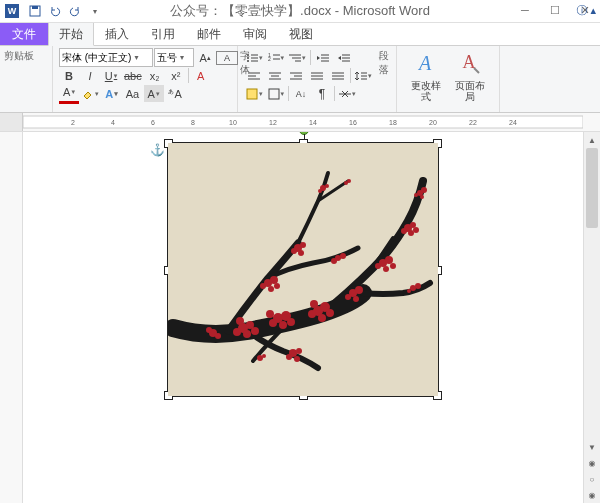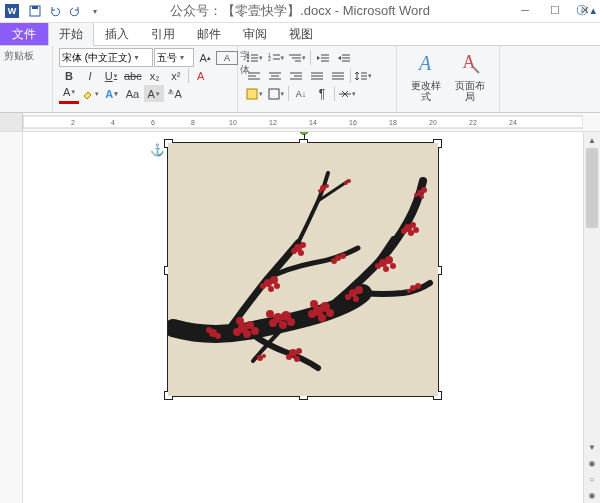--- a/index.html
+++ b/index.html
@@ -259,20 +259,21 @@
             <div class="sep"></div>
             <div class="tbtn dd">
                 <svg width="12" height="12">
                   <line x1="0" y1="6" x2="12" y2="6" stroke="#444"></line>
                   <path d="M3 3 L6 6 L3 9 M9 3 L6 6 L9 9" fill="none" stroke="#444"></path>
                 </svg>
               </div>
           </div>
         </div>
       </div>
+      <div class="group-label">段落</div>
     </div>
 
     <div class="ribbon-group" style="width:94px">
       <div class="group-body" style="justify-content:center">
         <div class="big-btn">
           <div class="big-btn-icon">
               <svg width="26" height="26" viewBox="0 0 26 26">
                 <text x="13" y="20" text-anchor="middle" font-size="20" font-style="italic" fill="#4a90d9" font-family="Georgia">A</text>
               </svg>
             </div>

